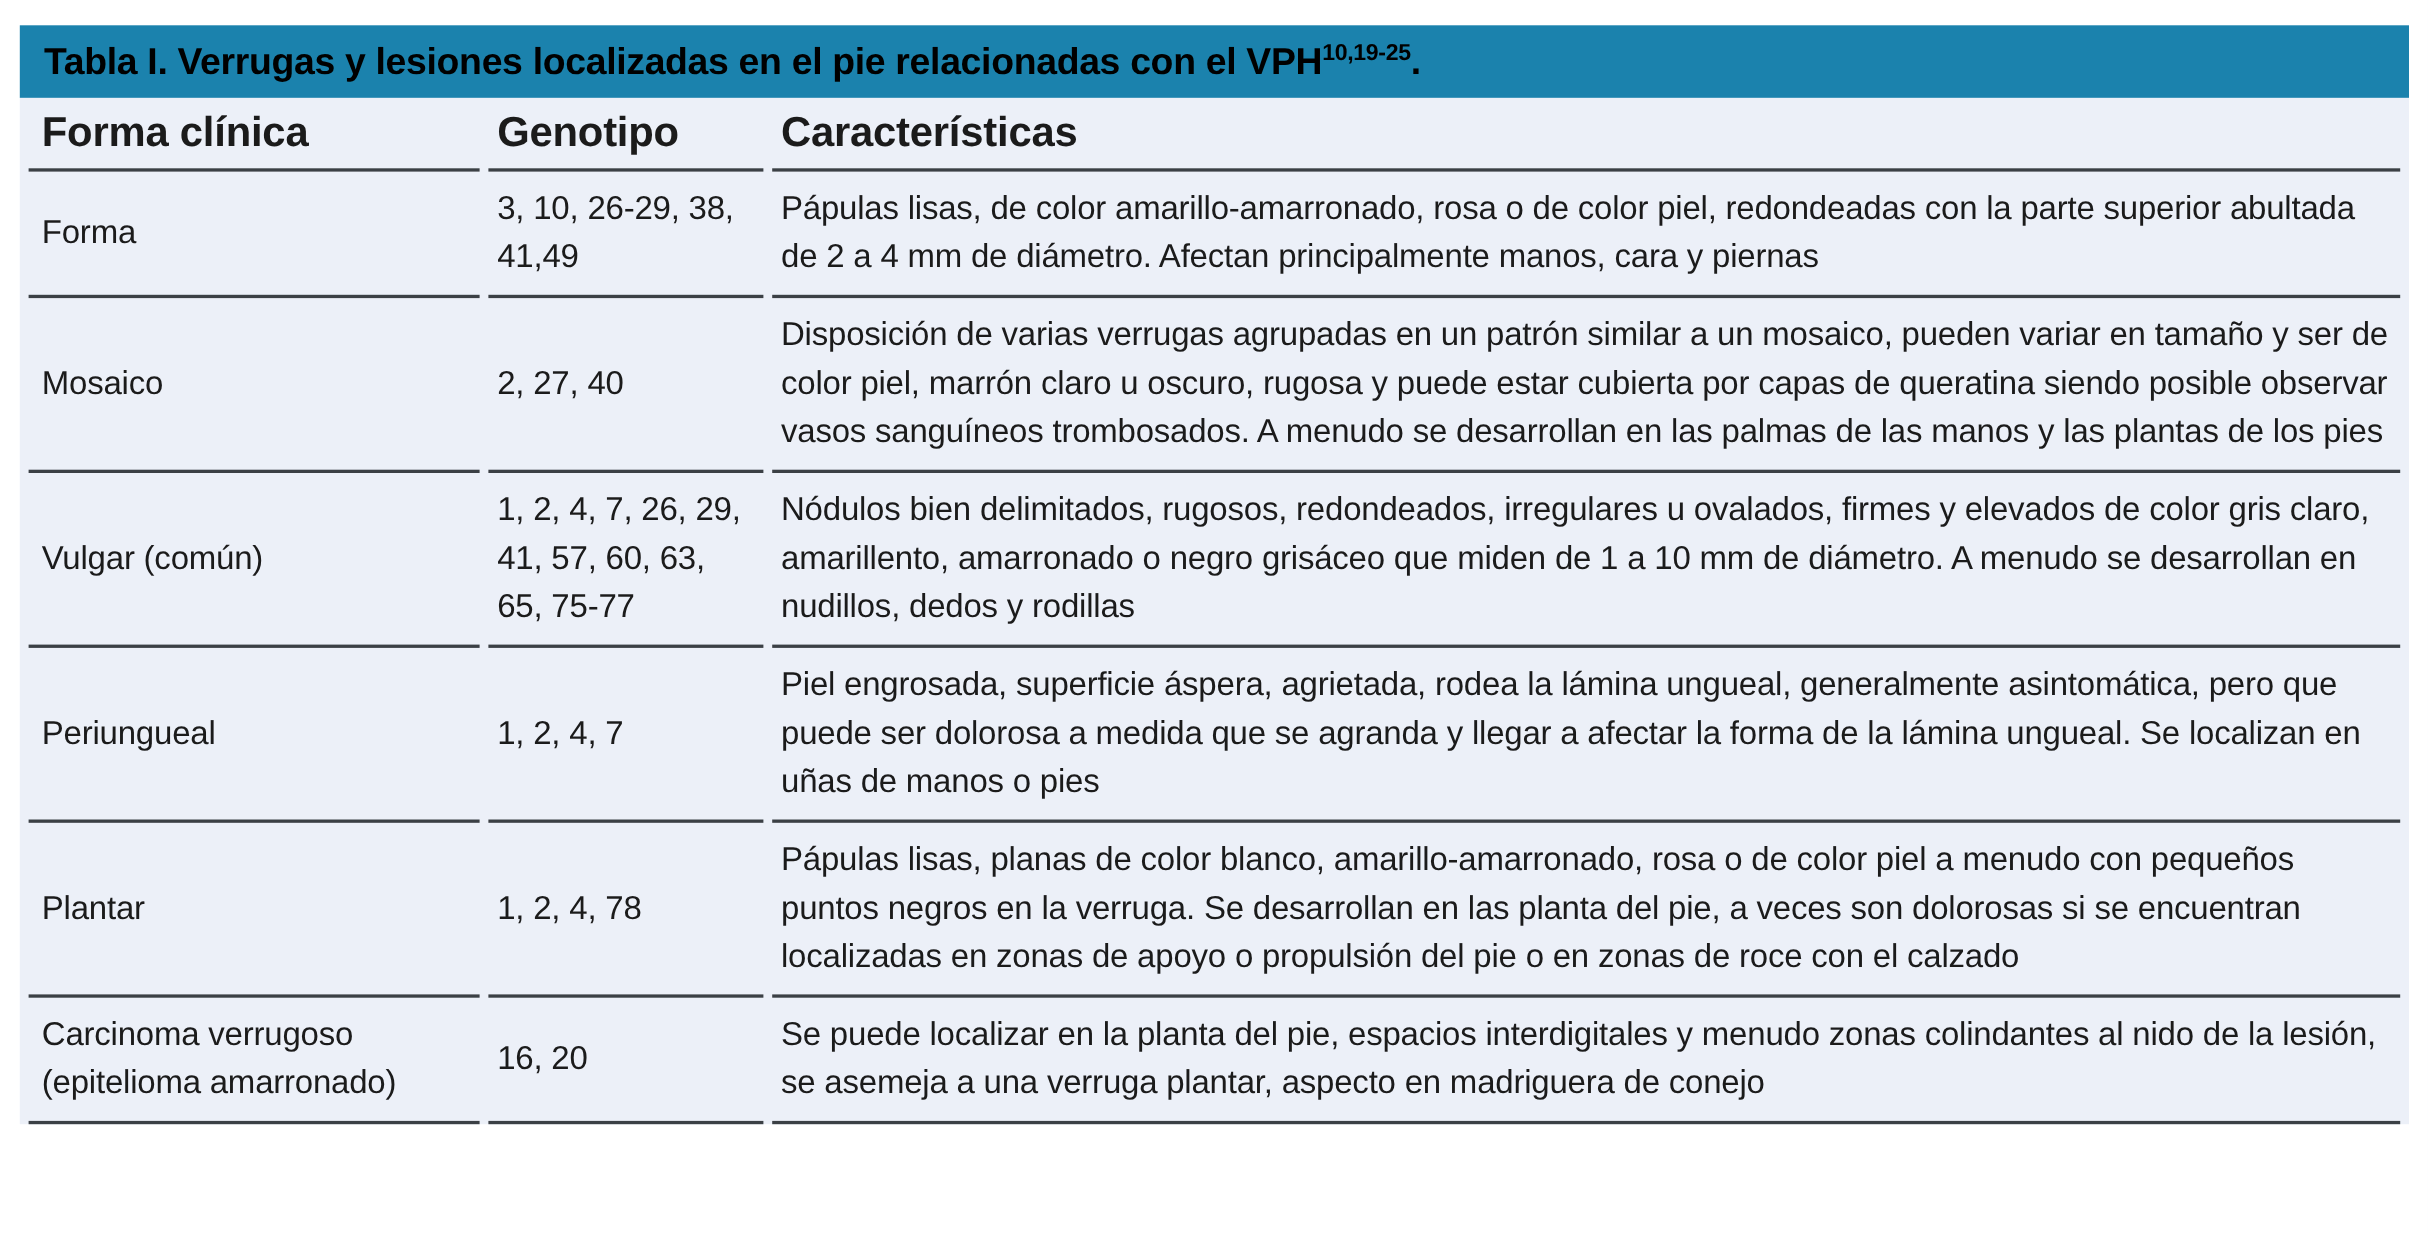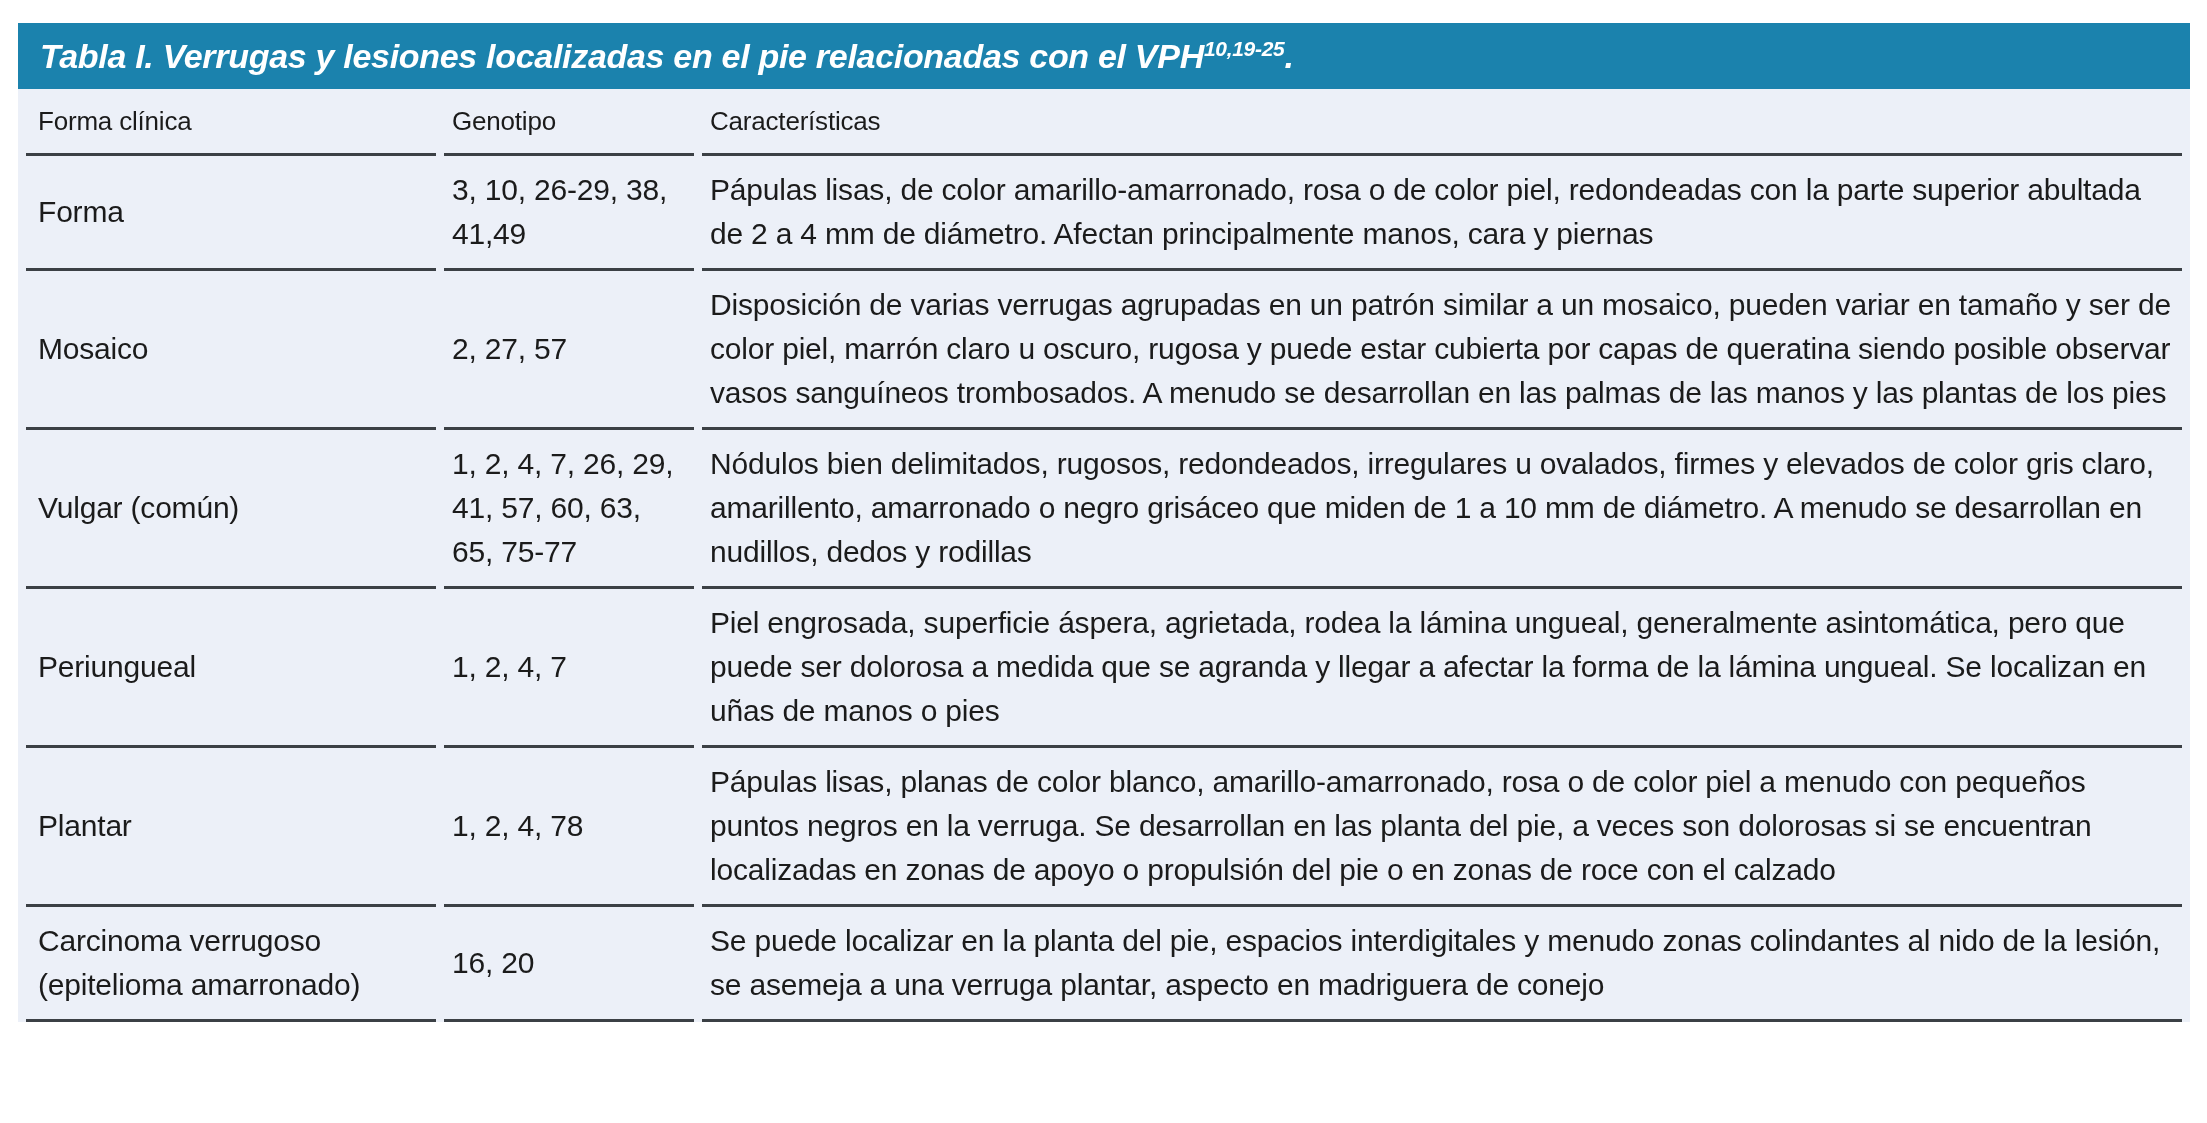--- a/index.html
+++ b/index.html
@@ -24,26 +24,25 @@
   }
   .title-bar {
     background: #1b82ad;
     height: 66px;
     display: flex;
     align-items: center;
     padding-left: 22px;
     box-sizing: border-box;
   }
   .title-text {
-    color: #ffffff;
+    color: #000000;
     font-weight: bold;
     font-size: 34px;
     letter-spacing: -0.3px;
     white-space: nowrap;
-    font-style: italic;
   }
   .title-text sup {
     font-size: 21px;
     font-weight: bold;
     vertical-align: super;
     line-height: 0;
   }
   table.data-table {
     border-collapse: separate;
     border-spacing: 8px 0;
@@ -55,22 +54,22 @@
     vertical-align: middle;
     text-align: left;
     border-bottom: 3px solid #3b4045;
     padding: 12px 8px;
     font-size: 30px;
     line-height: 44px;
     letter-spacing: -0.2px;
     word-wrap: break-word;
   }
   thead th {
-    font-weight: normal;
-    font-size: 26px;
+    font-weight: bold;
+    font-size: 38px;
     height: 44px;
     padding: 10px 8px;
   }
   td.col-forma { padding-left: 12px; }
   th.col-forma { padding-left: 12px; }
 </style>
 </head>
 <body>
 
 <div class="page">
@@ -94,21 +93,21 @@
         </tr>
       </thead>
       <tbody>
         <tr>
           <td class="col-forma">Forma</td>
           <td class="col-genotipo">3, 10, 26-29, 38, 41,49</td>
           <td class="col-caracteristicas">Pápulas lisas, de color amarillo-amarronado, rosa o de color piel, redondeadas con la parte superior abultada de 2 a 4 mm de diámetro. Afectan principalmente manos, cara y piernas</td>
         </tr>
         <tr>
           <td class="col-forma">Mosaico</td>
-          <td class="col-genotipo">2, 27, 57</td>
+          <td class="col-genotipo">2, 27, 40</td>
           <td class="col-caracteristicas">Disposición de varias verrugas agrupadas en un patrón similar a un mosaico, pueden variar en tamaño y ser de color piel, marrón claro u oscuro, rugosa y puede estar cubierta por capas de queratina siendo posible observar vasos sanguíneos trombosados. A menudo se desarrollan en las palmas de las manos y las plantas de los pies</td>
         </tr>
         <tr>
           <td class="col-forma">Vulgar (común)</td>
           <td class="col-genotipo">1, 2, 4, 7, 26, 29, 41, 57, 60, 63, 65, 75-77</td>
           <td class="col-caracteristicas">Nódulos bien delimitados, rugosos, redondeados, irregulares u ovalados, firmes y elevados de color gris claro, amarillento, amarronado o negro grisáceo que miden de 1 a 10 mm de diámetro. A menudo se desarrollan en nudillos, dedos y rodillas</td>
         </tr>
         <tr>
           <td class="col-forma">Periungueal</td>
           <td class="col-genotipo">1, 2, 4, 7</td>

